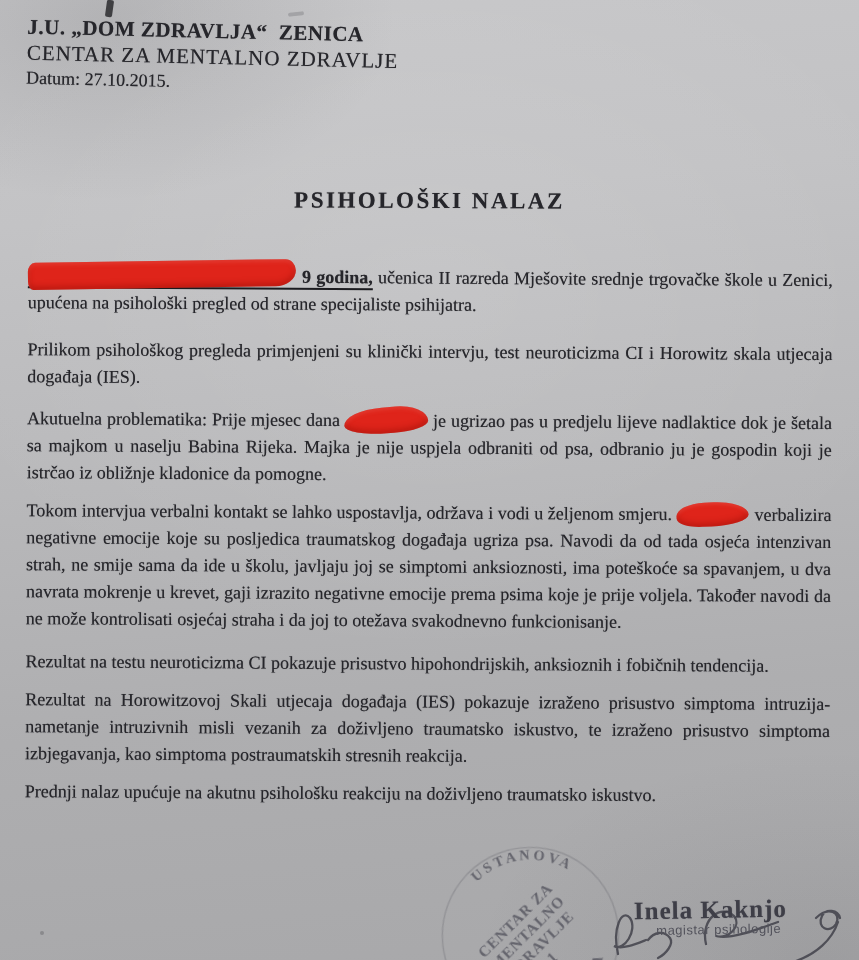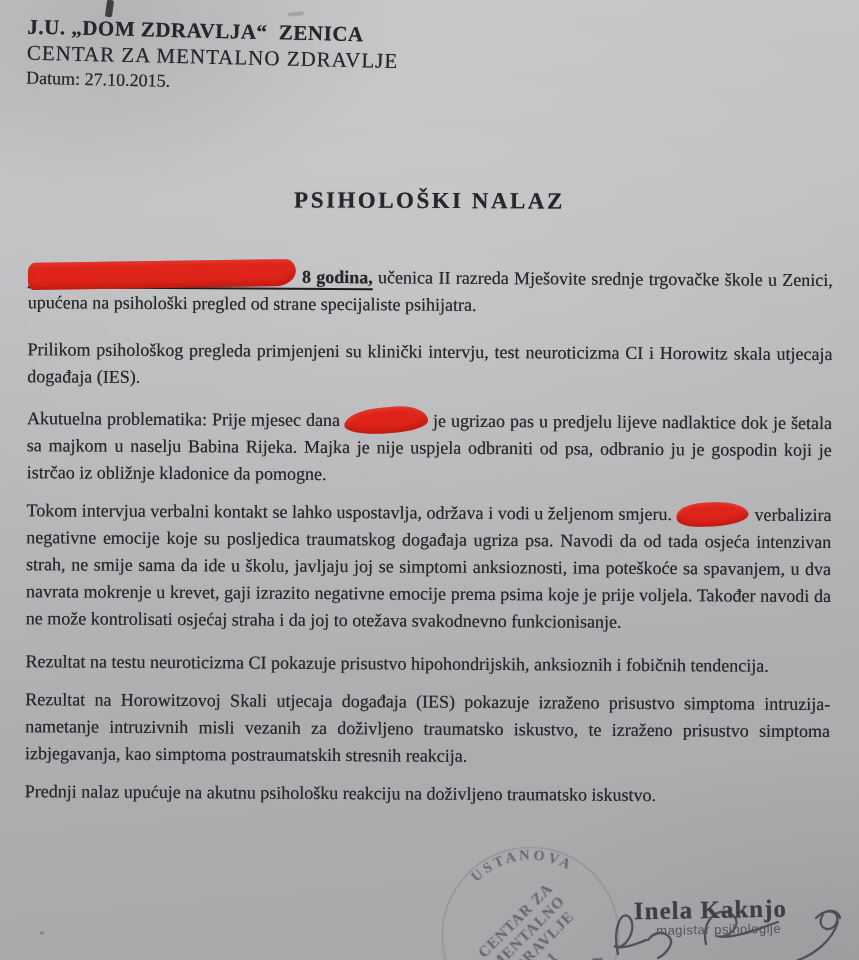--- a/index.html
+++ b/index.html
@@ -106,21 +106,21 @@
   <div class="header txt">
     <div class="org1">J.U. „DOM ZDRAVLJA“&nbsp; ZENICA</div>
     <div class="org2">CENTAR ZA MENTALNO ZDRAVLJE</div>
     <div class="date">Datum: 27.10.2015.</div>
   </div>
 
   <div class="title txt">PSIHOLOŠKI NALAZ</div>
 
   <div class="content txt">
 
-    <p class="p1"><span class="uline"><span class="redact redact-1"></span><span class="bold">8 godina,</span></span><span> učenica II razreda Mješovite srednje trgovačke škole u Zenici, upućena na psihološki pregled od strane specijaliste psihijatra.</span></p>
+    <p class="p1"><span class="uline"><span class="redact redact-1"></span><span class="bold">9 godina,</span></span><span> učenica II razreda Mješovite srednje trgovačke škole u Zenici, upućena na psihološki pregled od strane specijaliste psihijatra.</span></p>
 
     <p class="p2">Prilikom psihološkog pregleda primjenjeni su klinički intervju, test neuroticizma CI i Horowitz skala utjecaja događaja (IES).</p>
 
     <p class="p3"><span>Akutuelna problematika: Prije mjesec dana</span><span class="redact redact-2"></span><span>je ugrizao pas u predjelu lijeve nadlaktice dok je šetala sa majkom u naselju Babina Rijeka. Majka je nije uspjela odbraniti od psa, odbranio ju je gospodin koji je istrčao iz obližnje kladonice da pomogne.</span></p>
 
     <p class="p4"><span>Tokom intervjua verbalni kontakt se lahko uspostavlja, održava i vodi u željenom smjeru.</span> <span class="redact redact-3"></span><span>verbalizira negativne emocije koje su posljedica traumatskog događaja ugriza psa. Navodi da od tada osjeća intenzivan strah, ne smije sama da ide u školu, javljaju joj se simptomi anksioznosti, ima poteškoće sa spavanjem, u dva navrata mokrenje u krevet, gaji izrazito negativne emocije prema psima koje je prije voljela. Također navodi da ne može kontrolisati osjećaj straha i da joj to otežava svakodnevno funkcionisanje.</span></p>
 
     <p class="p5">Rezultat na testu neuroticizma CI pokazuje prisustvo hipohondrijskih, anksioznih i fobičnih tendencija.</p>
 
     <p class="p6">Rezultat na Horowitzovoj Skali utjecaja događaja (IES) pokazuje izraženo prisustvo simptoma intruzija- nametanje intruzivnih misli vezanih za doživljeno traumatsko iskustvo, te izraženo prisustvo simptoma izbjegavanja, kao simptoma postraumatskih stresnih reakcija.</p>

